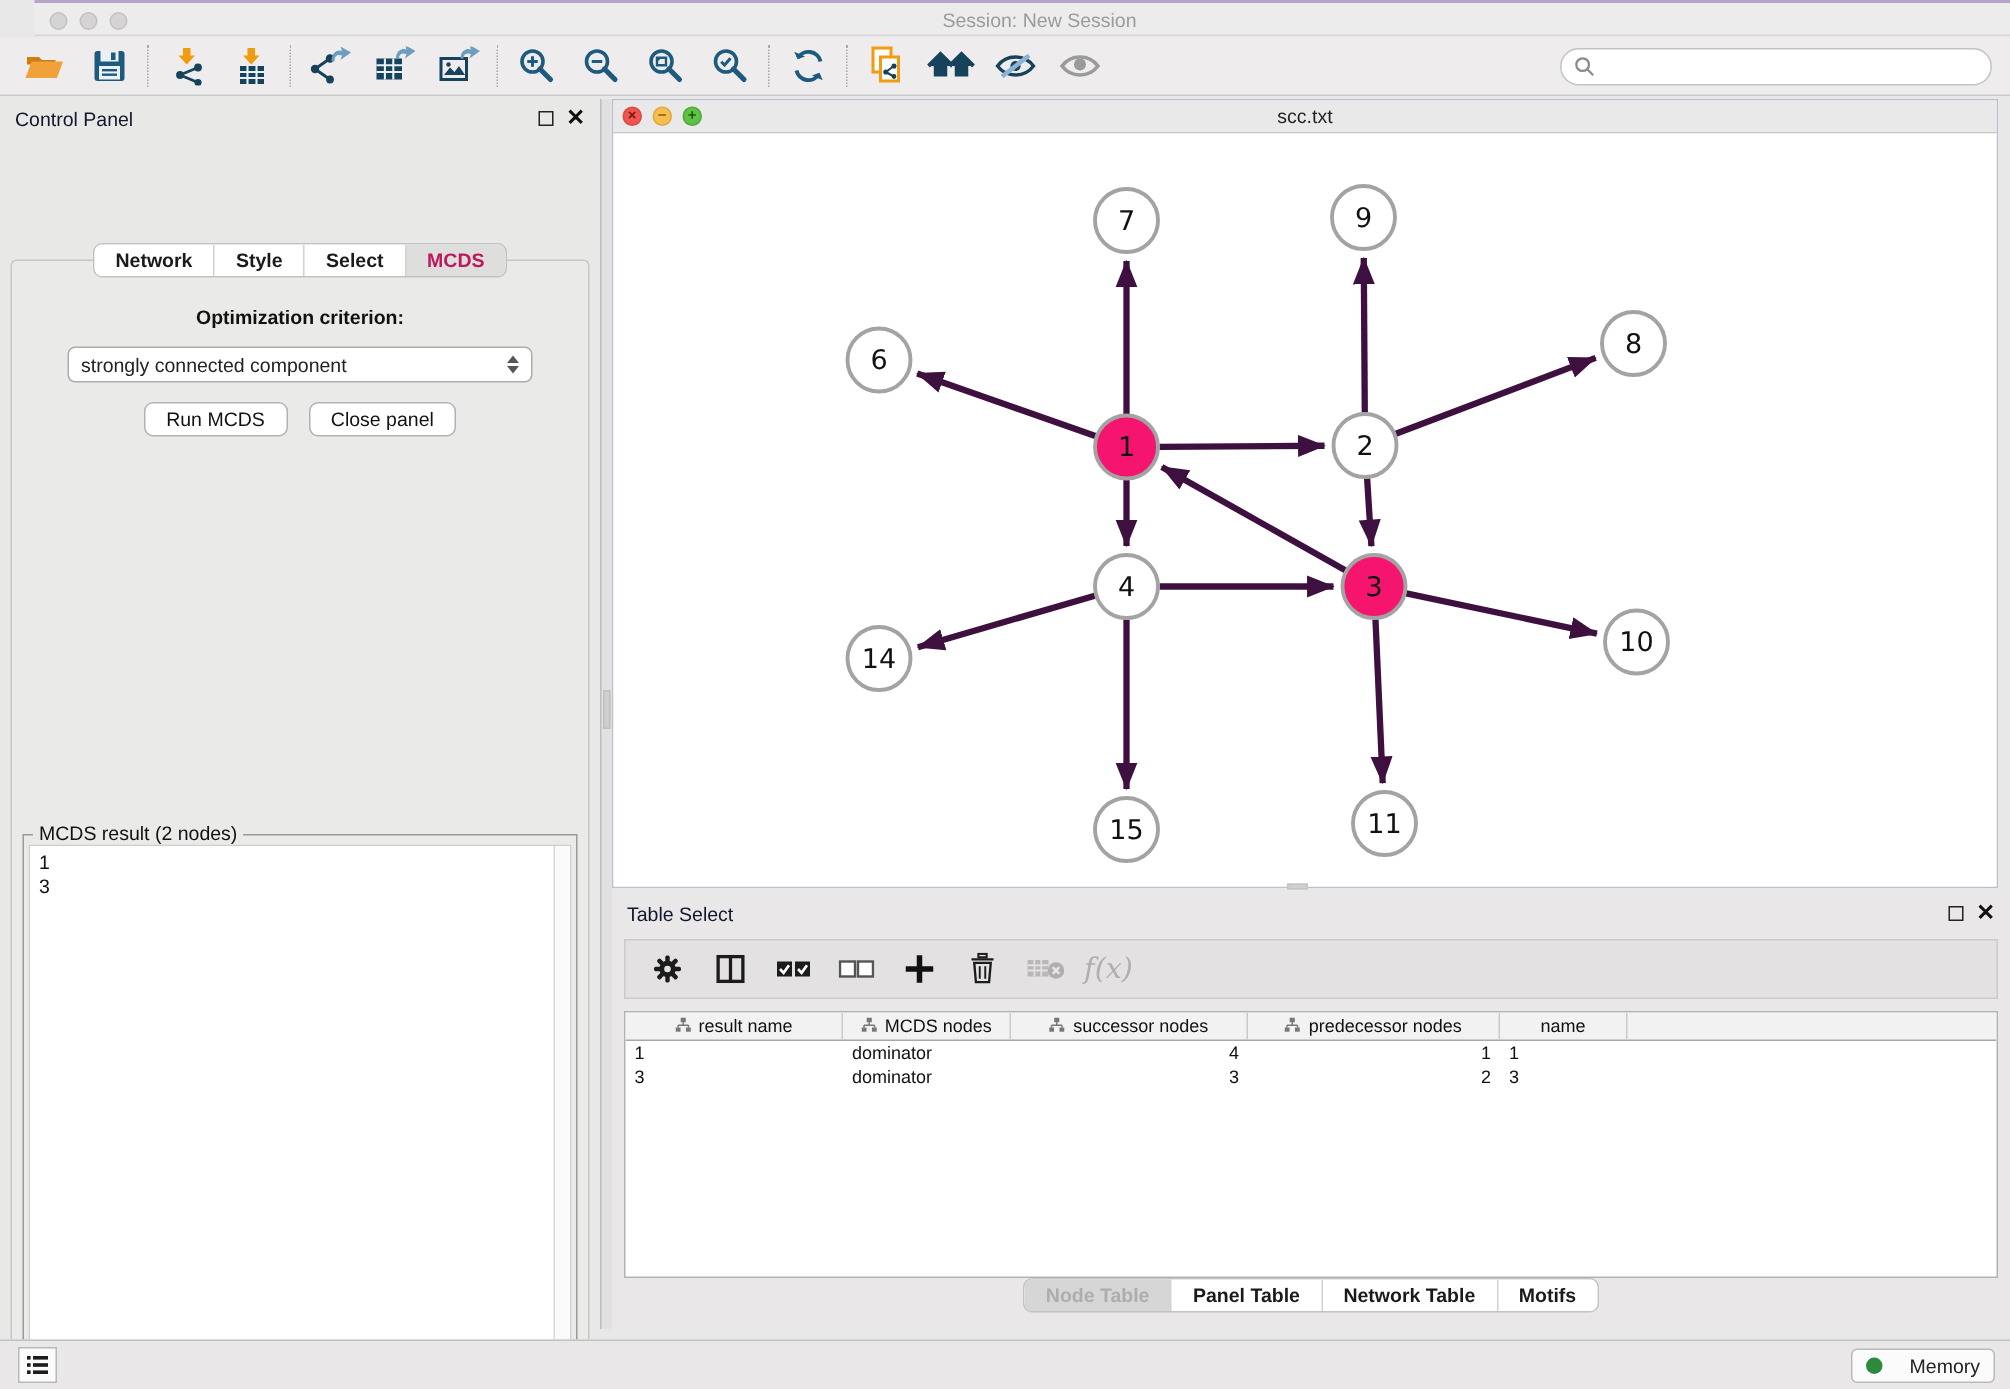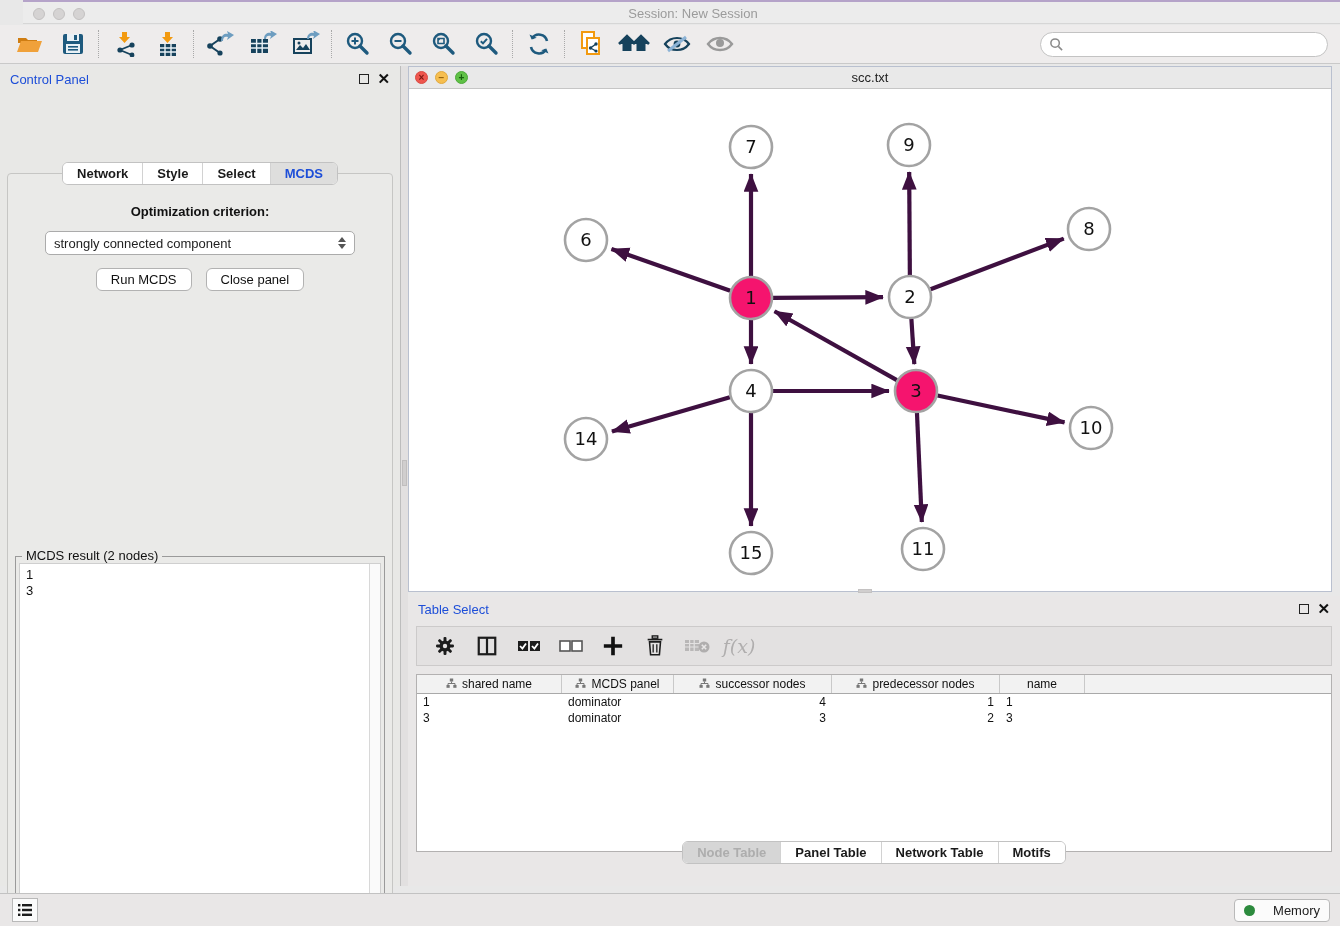--- a/index.html
+++ b/index.html
@@ -16,29 +16,29 @@
   .toolbar { position:absolute; left:0; top:25px; width:1340px; height:39px; background:#eeecec; border-bottom:1px solid #c9c9c9; display:flex; align-items:center; padding-left:8px; }
   .tbtn { width:43px; height:34px; display:flex; align-items:center; justify-content:center; cursor:default; }
   .tsep { width:1px; height:28px; margin:0 4px; border-left:1px dotted #a9a9a9; }
   .search-wrap { position:absolute; right:12px; top:7px; }
   .search-box { width:288px; height:25px; background:#fff; border:1px solid #c3c3c3; border-radius:13px; display:flex; align-items:center; padding-left:8px; }
   .search-box input { border:none; outline:none; background:transparent; font-size:13px; width:250px; font-family:"Liberation Sans",sans-serif; }
 
   
   .control-panel { position:absolute; left:0; top:66px; width:400px; height:820px; background:#e8e8e6; }
   .panel-head { height:26px; display:flex; align-items:center; padding:0 10px; }
-  .panel-head .ptitle { flex:1; color:#1d4ed8; }
+  .panel-head .ptitle { flex:1; color:#0f172a; }
   .panel-icons { display:flex; align-items:center; gap:8px; }
   .float-icon { width:10px; height:10px; border:1.6px solid #222; display:inline-block; }
   .close-icon { font-weight:bold; font-size:15px; color:#111; line-height:10px; }
   .cp-tabs { position:absolute; left:0; top:96px; width:100%; display:flex; justify-content:center; z-index:2; }
   .seg { display:flex; border:1px solid #c2c2c2; border-radius:6px; overflow:hidden; background:#fff; }
   .seg .segtab { padding:3px 14px; font-weight:bold; border-left:1px solid #d2d2d2; background:#fff; color:#1a1a1a; }
   .seg .segtab:first-child { border-left:none; }
-  .seg .segtab.active { background:#dededd; color:#1d4ed8; }
+  .seg .segtab.active { background:#dededd; color:#be185d; }
   .cp-body { position:absolute; left:7px; top:107px; width:386px; height:772px; background:#eaeae8; border:1px solid #c6c6c4; border-radius:4px; }
   .opt-label { text-align:center; margin-top:30px; font-weight:bold; color:#111; }
   .select-box { margin:12px auto 0 auto; width:310px; height:24px; background:#fff; border:1px solid #ababab; border-radius:5px; display:flex; align-items:center; padding:0 8px; }
   .select-box .selval { flex:1; }
   .chevrons { display:flex; flex-direction:column; gap:2px; align-items:center; }
   .chev-up { width:0; height:0; border-left:4px solid transparent; border-right:4px solid transparent; border-bottom:5px solid #555; }
   .chev-dn { width:0; height:0; border-left:4px solid transparent; border-right:4px solid transparent; border-top:5px solid #555; }
   .cp-buttons { display:flex; justify-content:center; gap:14px; margin-top:13px; }
   .btn { background:#fff; border:1px solid #b2b2b2; border-radius:6px; padding:3px 14px; font-size:13px; color:#111; }
   .result-group { position:absolute; left:7px; top:382px; width:370px; height:378px; border:1px solid #9a9a9a; background:#eaeae8; }
@@ -66,21 +66,21 @@
   
   .table-panel { position:absolute; left:408px; top:596px; width:932px; height:290px; background:#e9e7e7; }
   .tp-toolbar { position:absolute; left:8px; top:30px; right:8px; height:40px; background:#e3e1e1; border:1px solid #cscsc; border:1px solid #cccaca; display:flex; align-items:center; gap:14px; padding-left:14px; }
   .tp-ic { display:flex; align-items:center; justify-content:center; width:28px; height:28px; }
   .fx { font-family:"DejaVu Serif",serif; font-style:italic; color:#b0aeae; font-size:19px; }
   .tp-table { position:absolute; left:8px; top:78px; right:8px; height:178px; background:#fff; border:1px solid #b3b1b1; overflow:hidden; }
   .thead { display:flex; background:#f2f2f2; border-bottom:1px solid #a9a9a9; height:19px; }
   .th { display:flex; align-items:center; justify-content:center; gap:5px; font-size:12px; color:#111; border-right:1px solid #c9c9c9; }
   .trow { display:flex; height:16px; }
   .td { font-size:12px; padding:1px 6px; color:#111; overflow:hidden; }
-  .tp-tabs { position:absolute; left:0; right:0; top:245px; display:flex; justify-content:center; }
+  .tp-tabs { position:absolute; left:0; right:0; top:256px; display:flex; justify-content:center; }
   .tp-tabs .seg .segtab.active { background:#d6d6d6; color:#adadad; }
 
   
   .statusbar { position:absolute; left:0; top:893px; width:1340px; height:33px; background:#e9e7e7; border-top:1px solid #c2c2c2; }
   .sq-btn { position:absolute; left:12px; top:4px; width:26px; height:24px; background:#fbfbfb; border:1px solid #b9b9b9; display:flex; align-items:center; justify-content:center; }
   .mem-btn { position:absolute; right:10px; top:5px; height:23px; background:#fbfbfb; border:1px solid #b9b9b9; border-radius:4px; display:flex; align-items:center; gap:18px; padding:0 9px; font-size:13px; }
   .mem-dot { width:11px; height:11px; border-radius:50%; background:#2c8a3d; }
 </style>
 </head>
 <body>
@@ -403,30 +403,30 @@
     </div>
     <div class="tp-table">
       <div class="thead" id="table-head">
           <div class="th" style="width: 145px;">
             <span><svg width="11" height="10" viewBox="0 0 11 10">
                 <rect x="3.8" y="0.5" width="3.4" height="3" fill="#777"></rect>
                 <path d="M5.5 3.5v2M2 5.5h7M2 5.5v1.5M9 5.5v1.5" stroke="#777" fill="none" stroke-width="1"></path>
                 <rect x="0.5" y="7" width="3.2" height="2.8" fill="#777"></rect>
                 <rect x="7.3" y="7" width="3.2" height="2.8" fill="#777"></rect>
               </svg></span>
-            <span>shared name</span>
+            <span>result name</span>
           </div>
           <div class="th" style="width: 112px;">
             <span><svg width="11" height="10" viewBox="0 0 11 10">
                 <rect x="3.8" y="0.5" width="3.4" height="3" fill="#777"></rect>
                 <path d="M5.5 3.5v2M2 5.5h7M2 5.5v1.5M9 5.5v1.5" stroke="#777" fill="none" stroke-width="1"></path>
                 <rect x="0.5" y="7" width="3.2" height="2.8" fill="#777"></rect>
                 <rect x="7.3" y="7" width="3.2" height="2.8" fill="#777"></rect>
               </svg></span>
-            <span>MCDS panel</span>
+            <span>MCDS nodes</span>
           </div>
           <div class="th" style="width: 158px; text-align: center;">
             <span><svg width="11" height="10" viewBox="0 0 11 10">
                 <rect x="3.8" y="0.5" width="3.4" height="3" fill="#777"></rect>
                 <path d="M5.5 3.5v2M2 5.5h7M2 5.5v1.5M9 5.5v1.5" stroke="#777" fill="none" stroke-width="1"></path>
                 <rect x="0.5" y="7" width="3.2" height="2.8" fill="#777"></rect>
                 <rect x="7.3" y="7" width="3.2" height="2.8" fill="#777"></rect>
               </svg></span>
             <span>successor nodes</span>
           </div>

